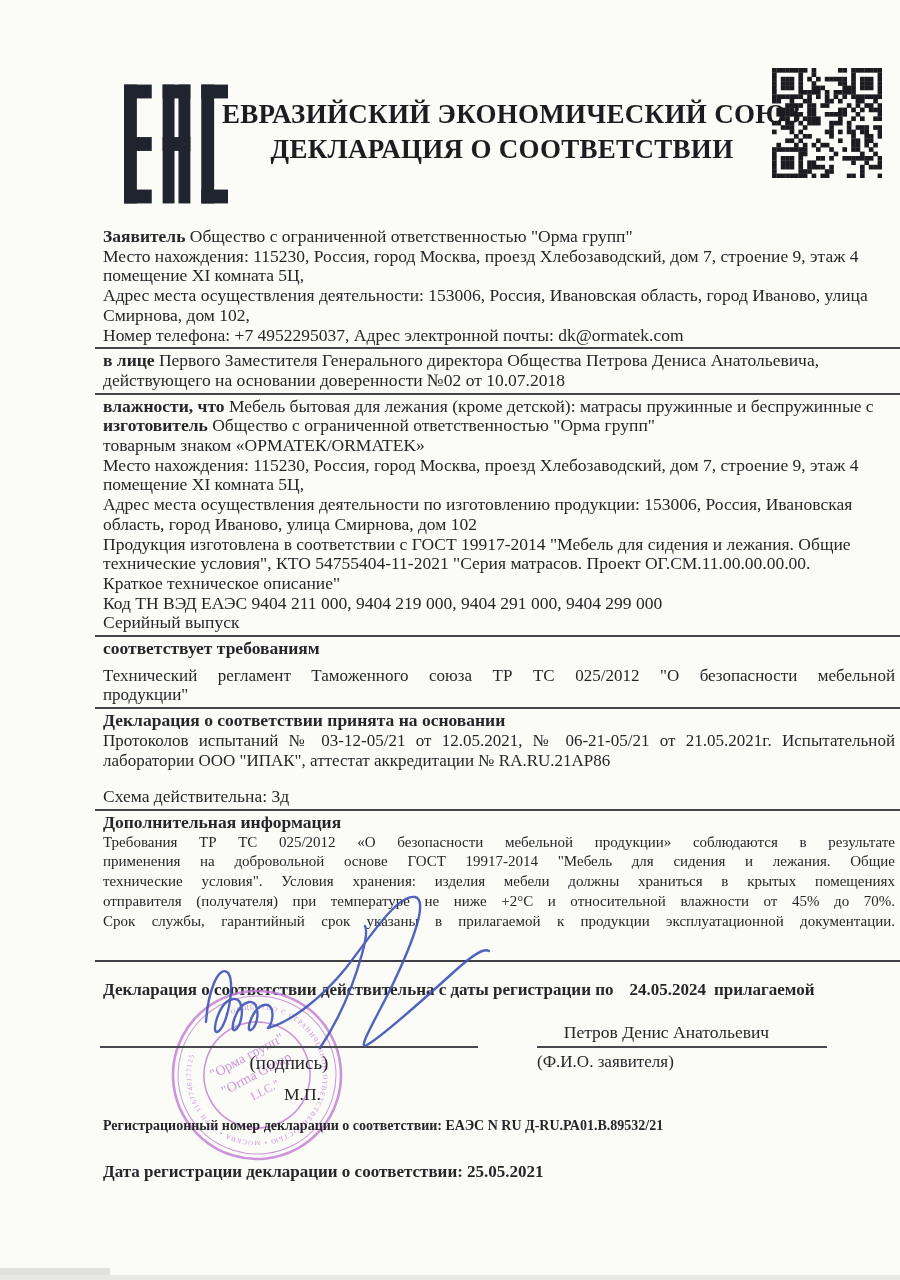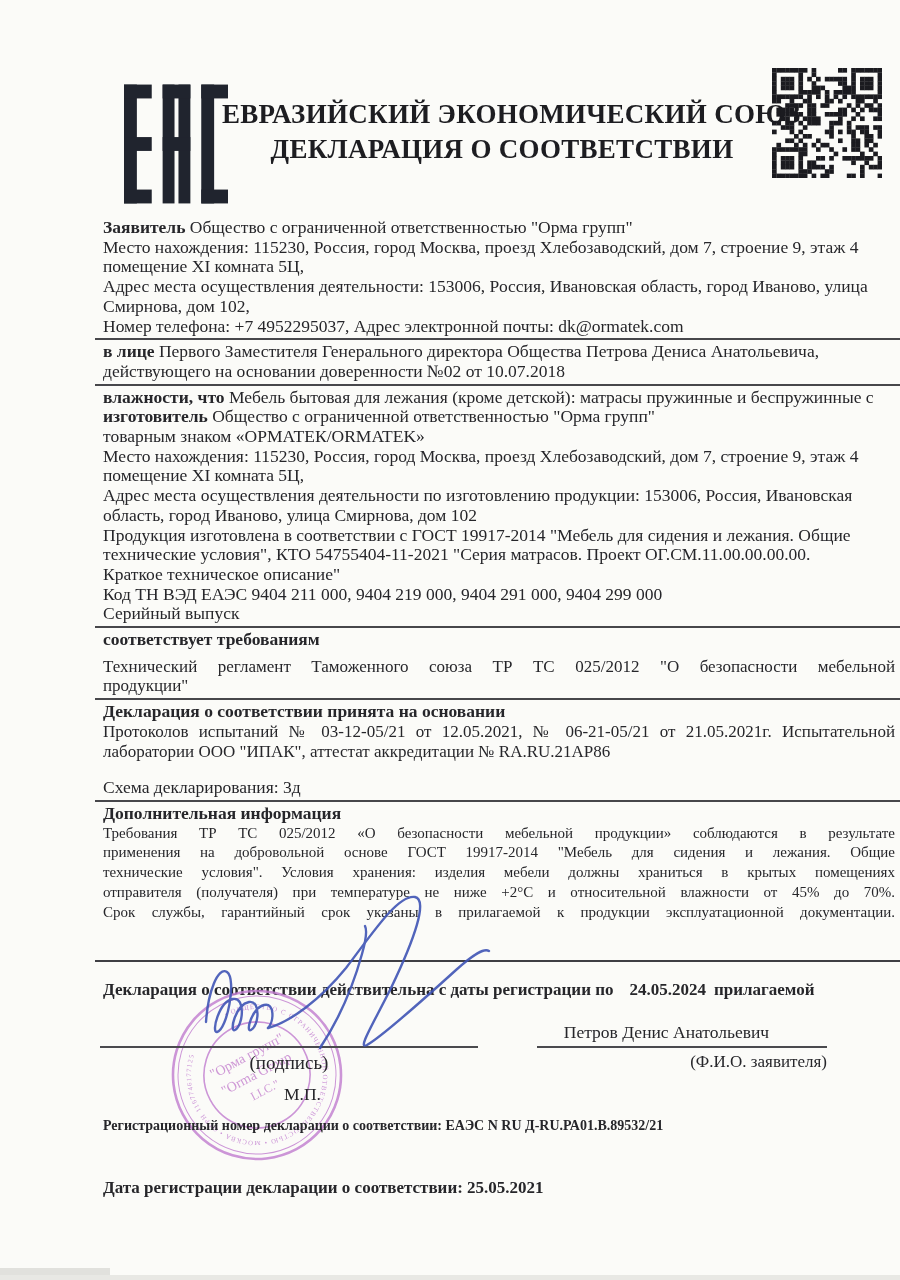--- a/index.html
+++ b/index.html
@@ -17,44 +17,44 @@
   .title-block {
     position:absolute; left:222px; top:97px; width:560px;
     text-align:center; font-weight:bold; font-size:27px; line-height:35px;
     color:#1d1d21; letter-spacing:.3px;
   }
   .title-block div { white-space:nowrap; }
   .qr { position:absolute; left:772px; top:68px; width:110px; height:110px; }
 
   
   .content {
-    position:absolute; left:103px; top:218px; width:792px;
+    position:absolute; left:103px; top:227px; width:792px;
     font-size:17.5px; line-height:19.7px;
   }
   .line { white-space:nowrap; }
   .lbl { font-weight:bold; }
   .rule { border-top:2px solid #47474b; margin:2px 0 2px -8px; width:805px; }
   .jl { text-align:justify; text-align-last:justify; font-size:17px; }
   .jl-last { text-align:left; font-size:17px; white-space:nowrap; }
   .para-gap { margin-top:7px; }
   .scheme { margin-top:17px; }
   .addl { font-size:15px; }
 
   
   .rule-wide { position:absolute; left:95px; top:960px; width:805px; border-top:2.5px solid #3f3f44; }
   .validity { position:absolute; left:103px; top:980px; width:792px; font-weight:bold; font-size:17px; white-space:nowrap; }
   .validity .gap { margin-left:16px; margin-right:8px; }
   .sig-line-left  { position:absolute; left:100px; top:1046px; width:378px; border-top:2px solid #4a4a4e; }
   .sig-line-right { position:absolute; left:537px; top:1046px; width:290px; border-top:2px solid #4a4a4e; }
   .applicant-name { position:absolute; left:524px; top:1022px; width:285px; text-align:center; font-size:17.5px; white-space:nowrap; }
   .cap-left  { position:absolute; left:100px; top:1052px; width:378px; text-align:center; font-size:19px; }
-  .cap-right { position:absolute; left:537px; top:1052px; width:290px; text-align:right; font-size:17px; }
+  .cap-right { position:absolute; left:537px; top:1052px; width:290px; text-align:left; font-size:17px; }
   .mp { position:absolute; left:284px; top:1084px; font-size:17.5px; }
   .reg-number { position:absolute; left:103px; top:1118px; font-weight:bold; font-size:14px; white-space:nowrap; }
-  .reg-date   { position:absolute; left:103px; top:1162px; font-weight:bold; font-size:17px; white-space:nowrap;margin-top:16px; }
+  .reg-date   { position:absolute; left:103px; top:1162px; font-weight:bold; font-size:17px; white-space:nowrap; }
 
   .stamp {
     position:absolute; left:168px; top:986px; width:178px; height:178px;
     transform:rotate(-28deg); opacity:.82; pointer-events:none;
   }
   .signature-overlay { position:absolute; left:0; top:0; width:900px; height:1280px; pointer-events:none; }
 
   .scan-edge-bottom { position:absolute; left:0; bottom:0; width:100%; height:5px; background:#e8e8e4; }
   .scan-corner { position:absolute; left:0; bottom:0; width:110px; height:12px; background:#dcdcd8; opacity:.85; }
 </style>
@@ -441,21 +441,21 @@
       <div class="jl para-gap">Технический регламент Таможенного союза ТР ТС 025/2012 "О безопасности мебельной</div>
       <div class="jl-last">продукции"</div>
     </div>
 
     <div class="rule"></div>
 
     <div class="sec">
       <div class="line lbl">Декларация о соответствии принята на основании</div>
       <div class="jl">Протоколов испытаний № 03-12-05/21 от 12.05.2021, № 06-21-05/21  от 21.05.2021г. Испытательной</div>
       <div class="jl-last">лаборатории ООО "ИПАК", аттестат аккредитации № RA.RU.21АР86</div>
-      <div class="line scheme">Схема декларирования: 3д</div>
+      <div class="line scheme">Схема действительна: 3д</div>
     </div>
 
     <div class="rule"></div>
 
     <div class="sec">
       <div class="line lbl">Дополнительная информация</div>
       <div class="jl addl">Требования ТР ТС 025/2012 «О безопасности мебельной продукции» соблюдаются в результате</div>
       <div class="jl addl">применения на добровольной основе ГОСТ 19917-2014 "Мебель для сидения и лежания. Общие</div>
       <div class="jl addl">технические условия". Условия хранения: изделия мебели должны храниться в крытых помещениях</div>
       <div class="jl addl">отправителя (получателя) при температуре не ниже +2°С и относительной влажности от 45% до 70%.</div>

